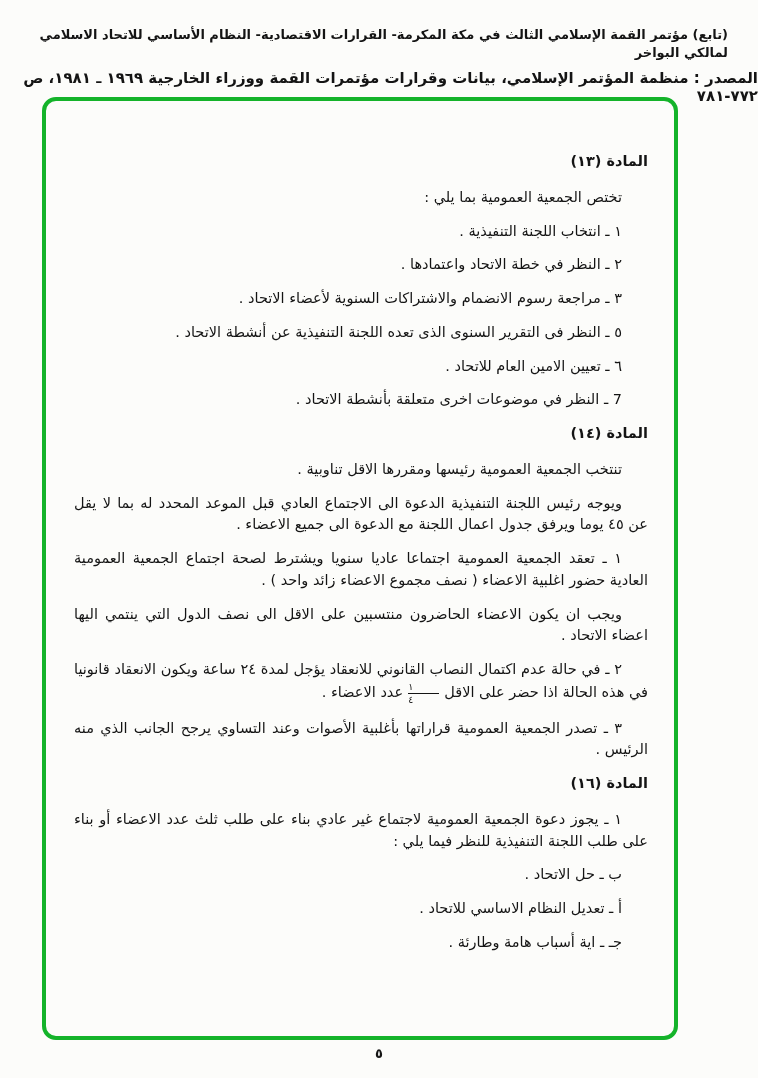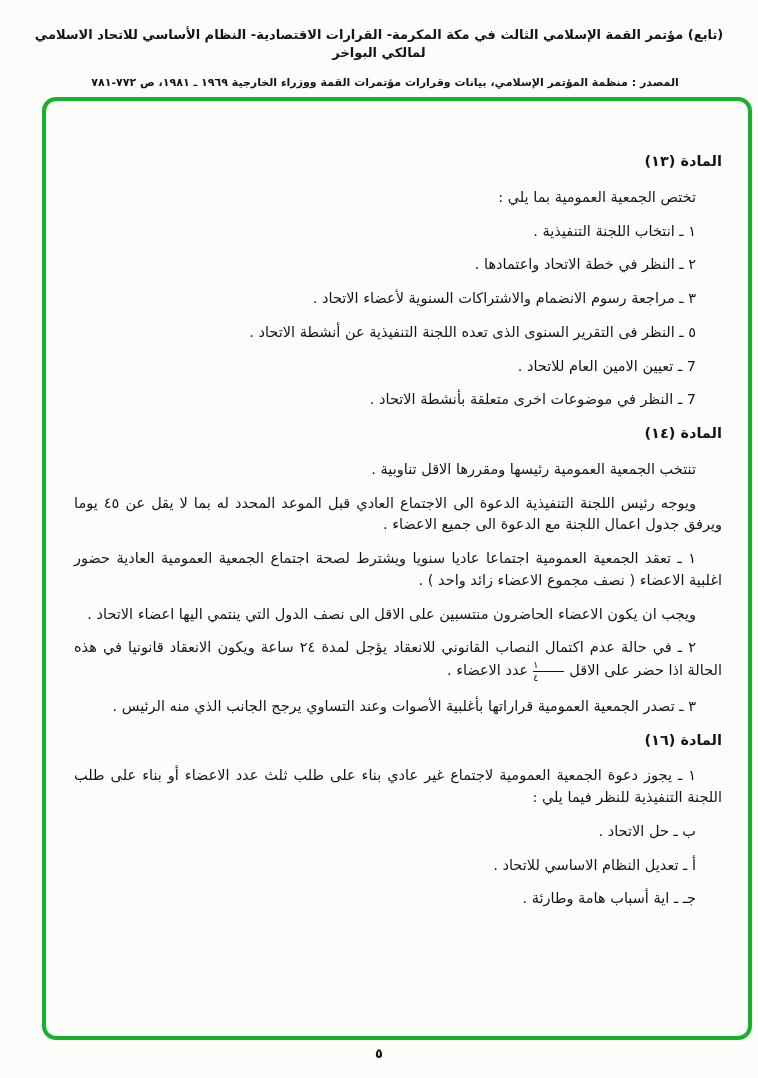--- a/index.html
+++ b/index.html
@@ -7,40 +7,39 @@
   body {
     position: relative;
     width: 758px;
     height: 1078px;
     background: #fcfcfa;
     font-family: "DejaVu Sans", sans-serif;
     color: var(--ink);
   }
   .page-header {
     direction: rtl;
-    text-align: center;
     padding-top: 26px;
   }
   .doc-title {
     font-size: 13px;
     font-weight: bold;
     padding: 0 30px;
     line-height: 1.4;
   }
   .doc-source {
-    font-size: 11px;
+    font-size: 15px;
     font-weight: bold;
-    margin-top: 14px;
+    margin-top: 7px;
     padding-left: 12px;
   }
   .frame {
     position: absolute;
     left: 42px;
     top: 97px;
-    width: 710px;
+    width: 636px;
     height: 943px;
     box-sizing: border-box;
     border: 4px solid var(--frame-green);
     border-radius: 14px;
     padding: 46px 26px 0 28px;
     direction: rtl;
     overflow: hidden;
   }
   .frame p {
     margin: 0 0 12px;
@@ -85,21 +84,21 @@
 
 <div class="frame">
 
   <section>
     <p class="article-title">المادة (١٣)</p>
     <p>تختص الجمعية العمومية بما يلي :</p>
     <p>١ ـ انتخاب اللجنة التنفيذية .</p>
     <p>٢ ـ النظر في خطة الاتحاد واعتمادها .</p>
     <p>٣ ـ مراجعة رسوم الانضمام والاشتراكات السنوية لأعضاء الاتحاد .</p>
     <p>٥ ـ النظر فى التقرير السنوى الذى تعده اللجنة التنفيذية عن أنشطة الاتحاد .</p>
-    <p>7 ـ تعيين الامين العام للاتحاد .</p>
+    <p>٦ ـ تعيين الامين العام للاتحاد .</p>
     <p>7 ـ النظر في موضوعات اخرى متعلقة بأنشطة الاتحاد .</p>
   </section>
 
   <section>
     <p class="article-title">المادة (١٤)</p>
     <p>تنتخب الجمعية العمومية رئيسها ومقررها الاقل تناوبية .</p>
     <p>ويوجه رئيس اللجنة التنفيذية الدعوة الى الاجتماع العادي قبل الموعد المحدد له بما لا يقل عن ٤٥ يوما ويرفق جدول اعمال اللجنة مع الدعوة الى جميع الاعضاء .</p>
   </section>
 
   <section>

